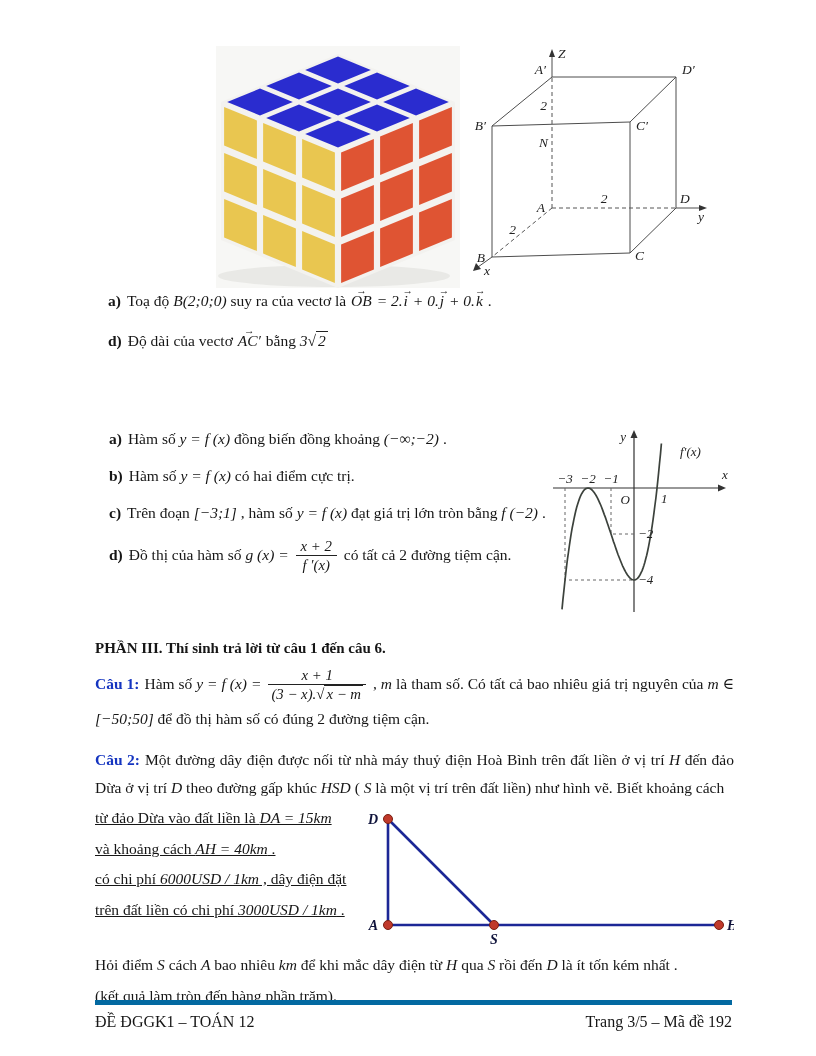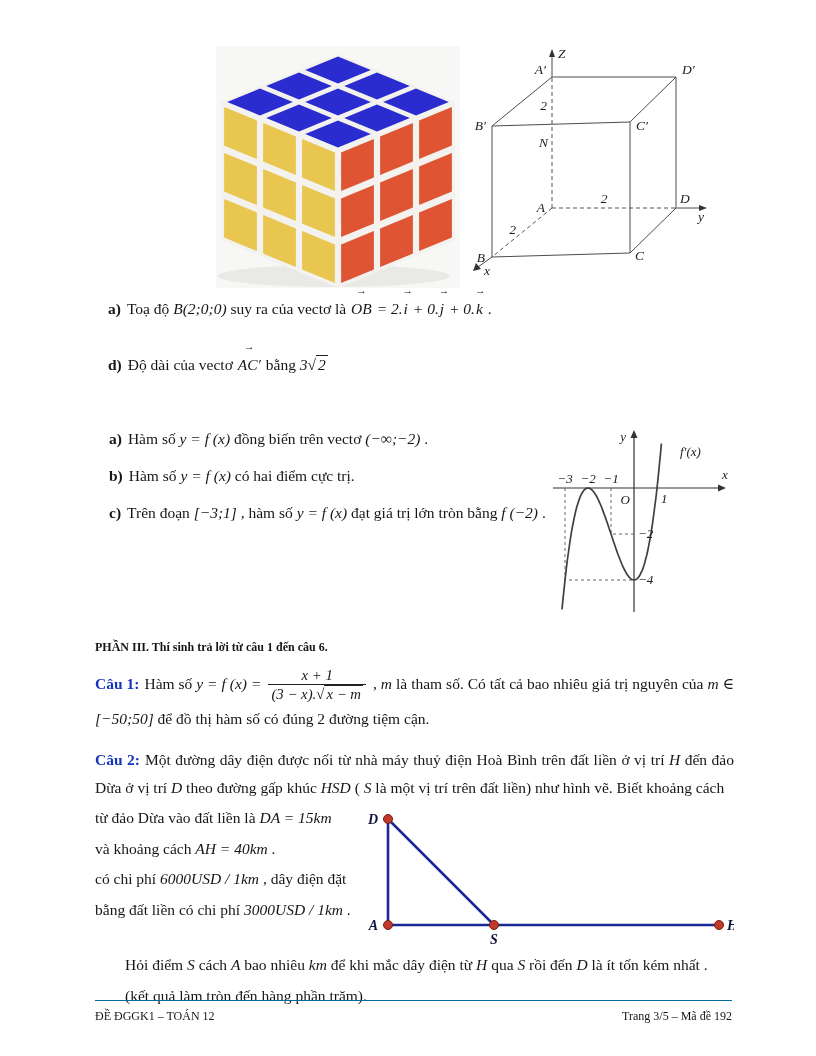--- a/index.html
+++ b/index.html
@@ -11,21 +11,21 @@
   #wirecube{width:266px;height:236px;margin-left:4px;}
   .wc{stroke:#4d4d4d;stroke-width:1;fill:none;}
   .wcd{stroke:#555;stroke-width:1;fill:none;stroke-dasharray:4,3;}
   .wct{font:italic 13.5px "Liberation Serif","DejaVu Serif",serif;fill:#222;}
   .wca{fill:#333;}
   
   .t{}
   .mi{font-style:italic;}
   .lbl{font-weight:bold;margin-right:6px;}
   .qlabel{font-weight:bold;color:var(--accent,#1535c0);margin-right:5px;}
-  .vec{position:relative;display:inline-block;font-style:italic;padding:8px 1px;}
+  .vec{position:relative;display:inline-block;font-style:italic;padding:0 1px;}
   .vec::after{content:"→";position:absolute;left:0;right:0;top:-0.92em;font-size:0.68em;
               text-align:center;font-style:normal;color:#161616;}
   .sqrt{white-space:nowrap;}
   .sq-sym{font-style:normal;}
   .rad{border-top:1.2px solid #222;padding:0 2px;font-style:italic;}
   .frac{display:inline-flex;flex-direction:column;text-align:center;vertical-align:middle;
         line-height:1.25;font-size:14.8px;margin:0 3px;}
   .frac .num{border-bottom:1.2px solid #222;padding:0 5px;}
   .frac .den{padding:0 3px;}
   
@@ -33,35 +33,35 @@
   .abcd .item{line-height:26px;margin-bottom:14px;}
   .abcd .item:nth-child(3){margin-bottom:5px;}
   .cau4{position:absolute;top:426px;left:95px;width:637px;}
   .graph-float{float:right;width:182px;height:190px;margin:2px 0 4px 4px;}
   .cau4 .intro{text-align:justify;line-height:27px;margin:0 0 5px 0;}
   .cau4 .item{margin:0 0 11px 14px;line-height:26px;}
   .gax{stroke:#333;stroke-width:1.2;fill:none;}
   .gdash{stroke:#666;stroke-width:1;fill:none;stroke-dasharray:3,3;}
   .gcurve{stroke:#3c423c;stroke-width:1.7;fill:none;}
   .gtxt{font:italic 13px "Liberation Serif","DejaVu Serif",serif;fill:#222;}
-  .phan3{position:absolute;top:640px;left:95px;font-weight:bold;font-size:12px;}
+  .phan3{position:absolute;top:640px;left:95px;font-weight:bold;font-size:15px;}
   .cau1{position:absolute;top:666px;left:95px;width:639px;text-align:justify;line-height:29px;}
   .cau2{position:absolute;top:746px;left:95px;width:639px;}
   .cau2 .p1{text-align:justify;line-height:27.5px;margin:0 0 7px 0;}
-  .c2-row{display:flex;}
+  .c2-row{display:flex;text-decoration:underline;}
   .c2-left{width:272px;}
   .c2-left>div{margin-bottom:11.5px;line-height:19px;}
   .c2-fig{flex:1;padding-top:0px;}
   #cau2fig{width:366px;height:140px;display:block;margin-left:1px;}
   .fgline{stroke:var(--figline,#1c2796);stroke-width:2.6;fill:none;}
   .fgpt{fill:var(--figpoint,#c0392b);stroke:#7a1f12;stroke-width:1;}
   .fgt{font:bold italic 14px "Liberation Serif","DejaVu Serif",serif;fill:#10143c;}
-  .c2-close{text-align:justify;line-height:28px;margin-top:3px;margin-left:30px;}
-  .footer{position:absolute;top:1000px;left:95px;right:84px;border-top:1px solid #0369a1;
-          padding-top:8px;display:flex;justify-content:space-between;font-size:12px;}
+  .c2-close{text-align:justify;line-height:28px;margin-top:3px;}
+  .footer{position:absolute;top:1000px;left:95px;right:84px;border-top:5px solid #0369a1;
+          padding-top:8px;display:flex;justify-content:space-between;font-size:16px;}
 </style>
 </head>
 <body>
 
 <div class="page" style="--accent: #1535c0; --figline: #1c2796; --figpoint: #c0392b;">
 
   <div class="figures">
     <svg id="rubik" viewBox="0 0 244 242">
         <rect x="0" y="0" width="244" height="242" fill="#f7f7f5"></rect>
         <ellipse cx="118" cy="230" rx="116" ry="11" fill="#e9e9e6"></ellipse>
@@ -147,42 +147,46 @@
           <text x="61" y="55" text-anchor="middle" class="gtxt">−1</text>
           <text x="111" y="75" text-anchor="start" class="gtxt">1</text>
           <text x="88" y="110" text-anchor="start" class="gtxt">−2</text>
           <text x="88" y="156" text-anchor="start" class="gtxt">−4</text>
           <text x="80" y="76" text-anchor="end" class="gtxt">O</text>
           <text x="76" y="13" text-anchor="end" class="gtxt">y</text>
           <text x="172" y="51" text-anchor="start" class="gtxt">x</text>
           <text x="130" y="28" text-anchor="start" class="gtxt">f′(x)</text>
         </svg>
     </div>
-    <div class="item"><span class="lbl">a)</span><span><span class="t">Hàm số </span><span class="mi">y = f (x)</span><span class="t"> đồng biến trên vectơ </span><span class="mi">(−∞;−2)</span><span class="t"> .</span></span></div>
+    <div class="item"><span class="lbl">a)</span><span><span class="t">Hàm số </span><span class="mi">y = f (x)</span><span class="t"> đồng biến đồng khoảng </span><span class="mi">(−∞;−2)</span><span class="t"> .</span></span></div>
     <div class="item"><span class="lbl">b)</span><span><span class="t">Hàm số </span><span class="mi">y = f (x)</span><span class="t"> có hai điểm cực trị.</span></span></div>
     <div class="item"><span class="lbl">c)</span><span><span class="t">Trên đoạn </span><span class="mi">[−3;1]</span><span class="t"> , hàm số </span><span class="mi">y = f (x)</span><span class="t"> đạt giá trị lớn tròn bằng </span><span class="mi">f (−2)</span><span class="t"> .</span></span></div>
+    <div class="item"><span class="lbl">d)</span><span><span class="t">Đồ thị của hàm số </span><span class="mi">g (x) = </span><span class="frac">
+            <span class="num"><span class="mi">x + 2</span></span>
+            <span class="den"><span class="mi">f ′(x)</span></span>
+          </span><span class="t"> có tất cả 2 đường tiệm cận.</span></span></div>
   </div>
 
   <div class="phan3">PHẦN III. Thí sinh trả lời từ câu 1 đến câu 6.</div>
 
   <div class="cau1">
     <span class="qlabel">Câu 1:</span><span><span class="t">Hàm số </span><span class="mi">y = f (x) = </span><span class="frac">
           <span class="num"><span class="mi">x + 1</span></span>
           <span class="den"><span class="mi">(3 − x).</span><span class="sqrt"><span class="sq-sym">√</span><span class="rad">x − m</span></span></span>
         </span><span class="t"> , </span><span class="mi">m</span><span class="t"> là tham số. Có tất cả bao nhiêu giá trị nguyên của </span><span class="mi">m ∈ [−50;50]</span><span class="t"> để đồ thị hàm số có đúng 2 đường tiệm cận.</span></span>
   </div>
 
   <div class="cau2">
     <p class="p1"><span class="qlabel">Câu 2:</span><span><span class="t">Một đường dây điện được nối từ nhà máy thuỷ điện Hoà Bình trên đất liền ở vị trí </span><span class="mi">H</span><span class="t"> đến đảo Dừa ở vị trí </span><span class="mi">D</span><span class="t"> theo đường gấp khúc </span><span class="mi">HSD</span><span class="t"> ( </span><span class="mi">S</span><span class="t"> là một vị trí trên đất liền) như hình vẽ. Biết khoảng cách</span></span></p>
     <div class="c2-row">
       <div class="c2-left">
         <div><span class="t">từ đảo Dừa vào đất liền là </span><span class="mi">DA = 15km</span></div>
         <div><span class="t">và khoảng cách </span><span class="mi">AH = 40km</span><span class="t"> .</span></div>
         <div><span class="t">có chi phí </span><span class="mi">6000USD / 1km</span><span class="t"> , dây điện đặt</span></div>
-        <div><span class="t">bằng đất liền có chi phí </span><span class="mi">3000USD / 1km</span><span class="t"> .</span></div>
+        <div><span class="t">trên đất liền có chi phí </span><span class="mi">3000USD / 1km</span><span class="t"> .</span></div>
       </div>
       <div class="c2-fig">
         <svg id="cau2fig" viewBox="0 0 366 140">
           <path class="fgline" d="M20,11 L20,117 M20,11 L126,117 M20,117 L351,117"></path>
           <circle class="fgpt" cx="20" cy="11" r="4.5"></circle>
           <circle class="fgpt" cx="20" cy="117" r="4.5"></circle>
           <circle class="fgpt" cx="126" cy="117" r="4.5"></circle>
           <circle class="fgpt" cx="351" cy="117" r="4.5"></circle>
           <text class="fgt" x="10" y="16" text-anchor="end">D</text>
           <text class="fgt" x="10" y="122" text-anchor="end">A</text>

